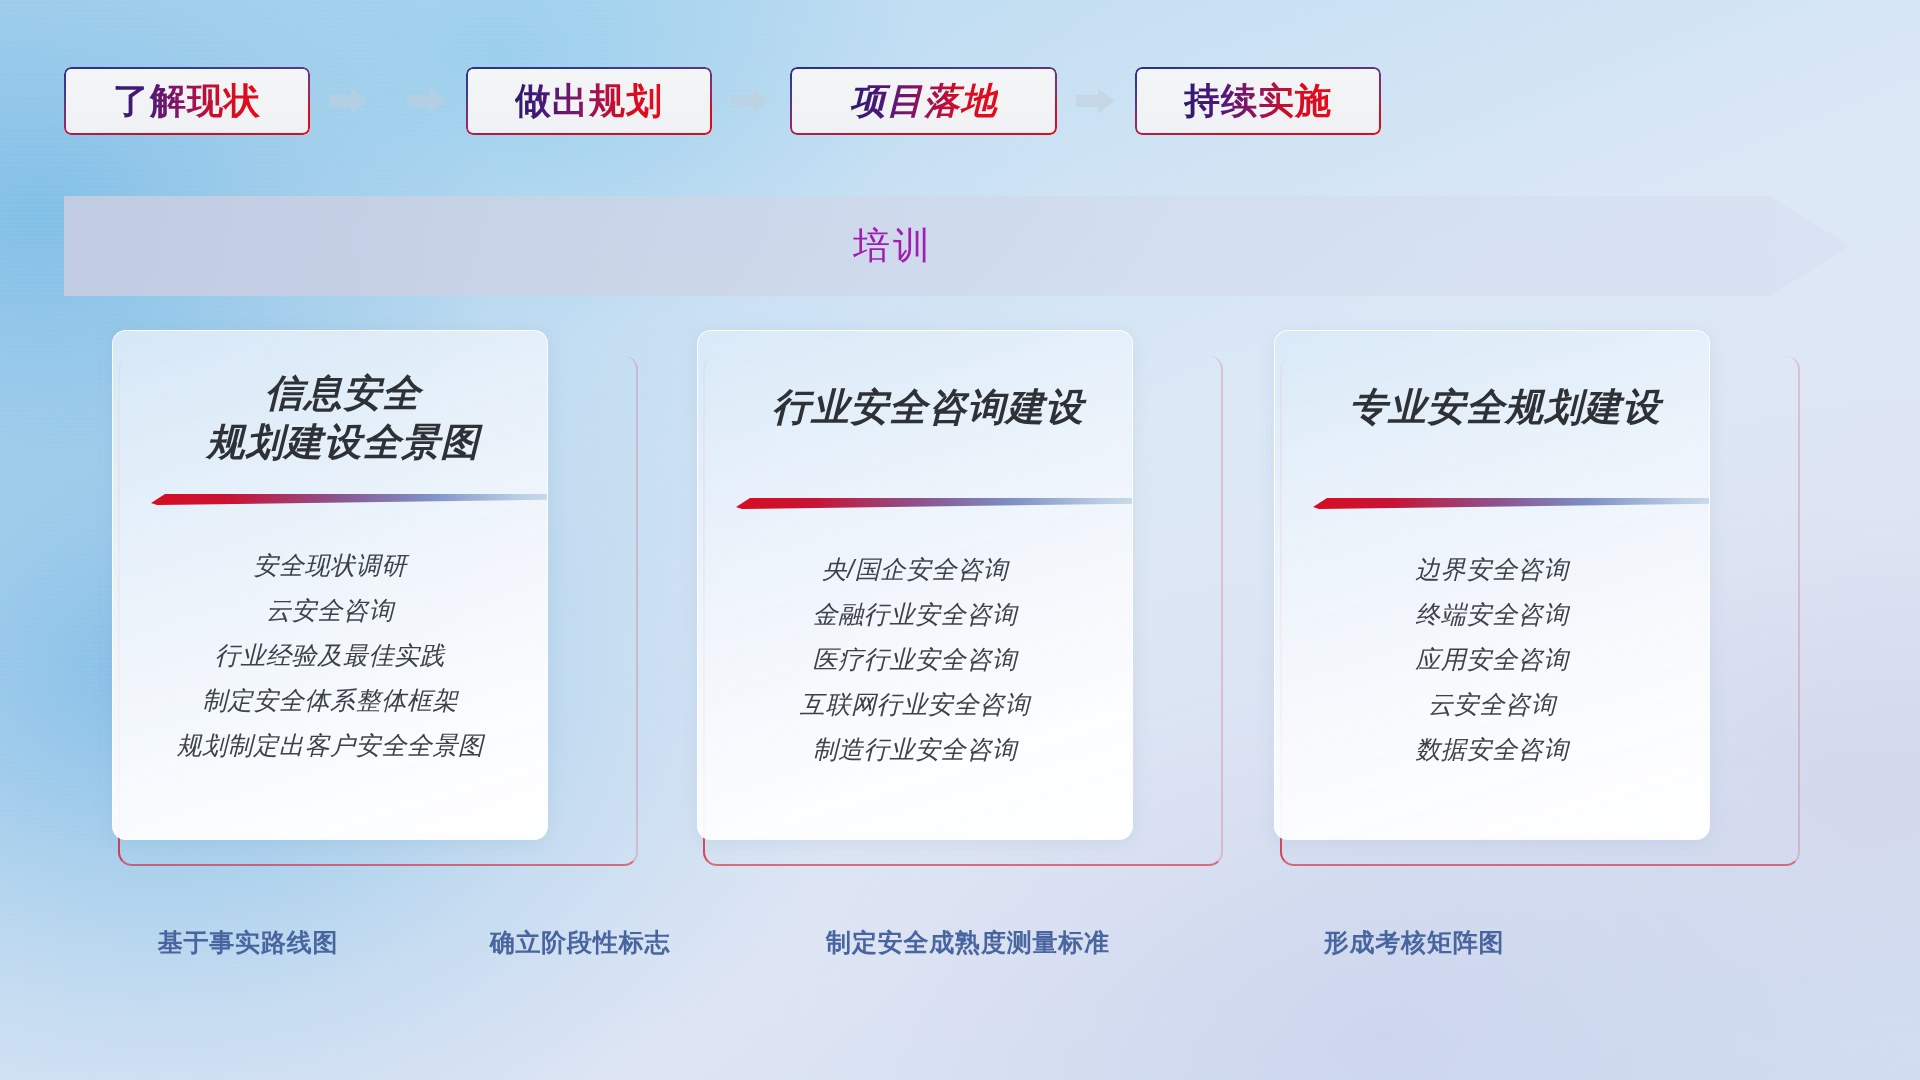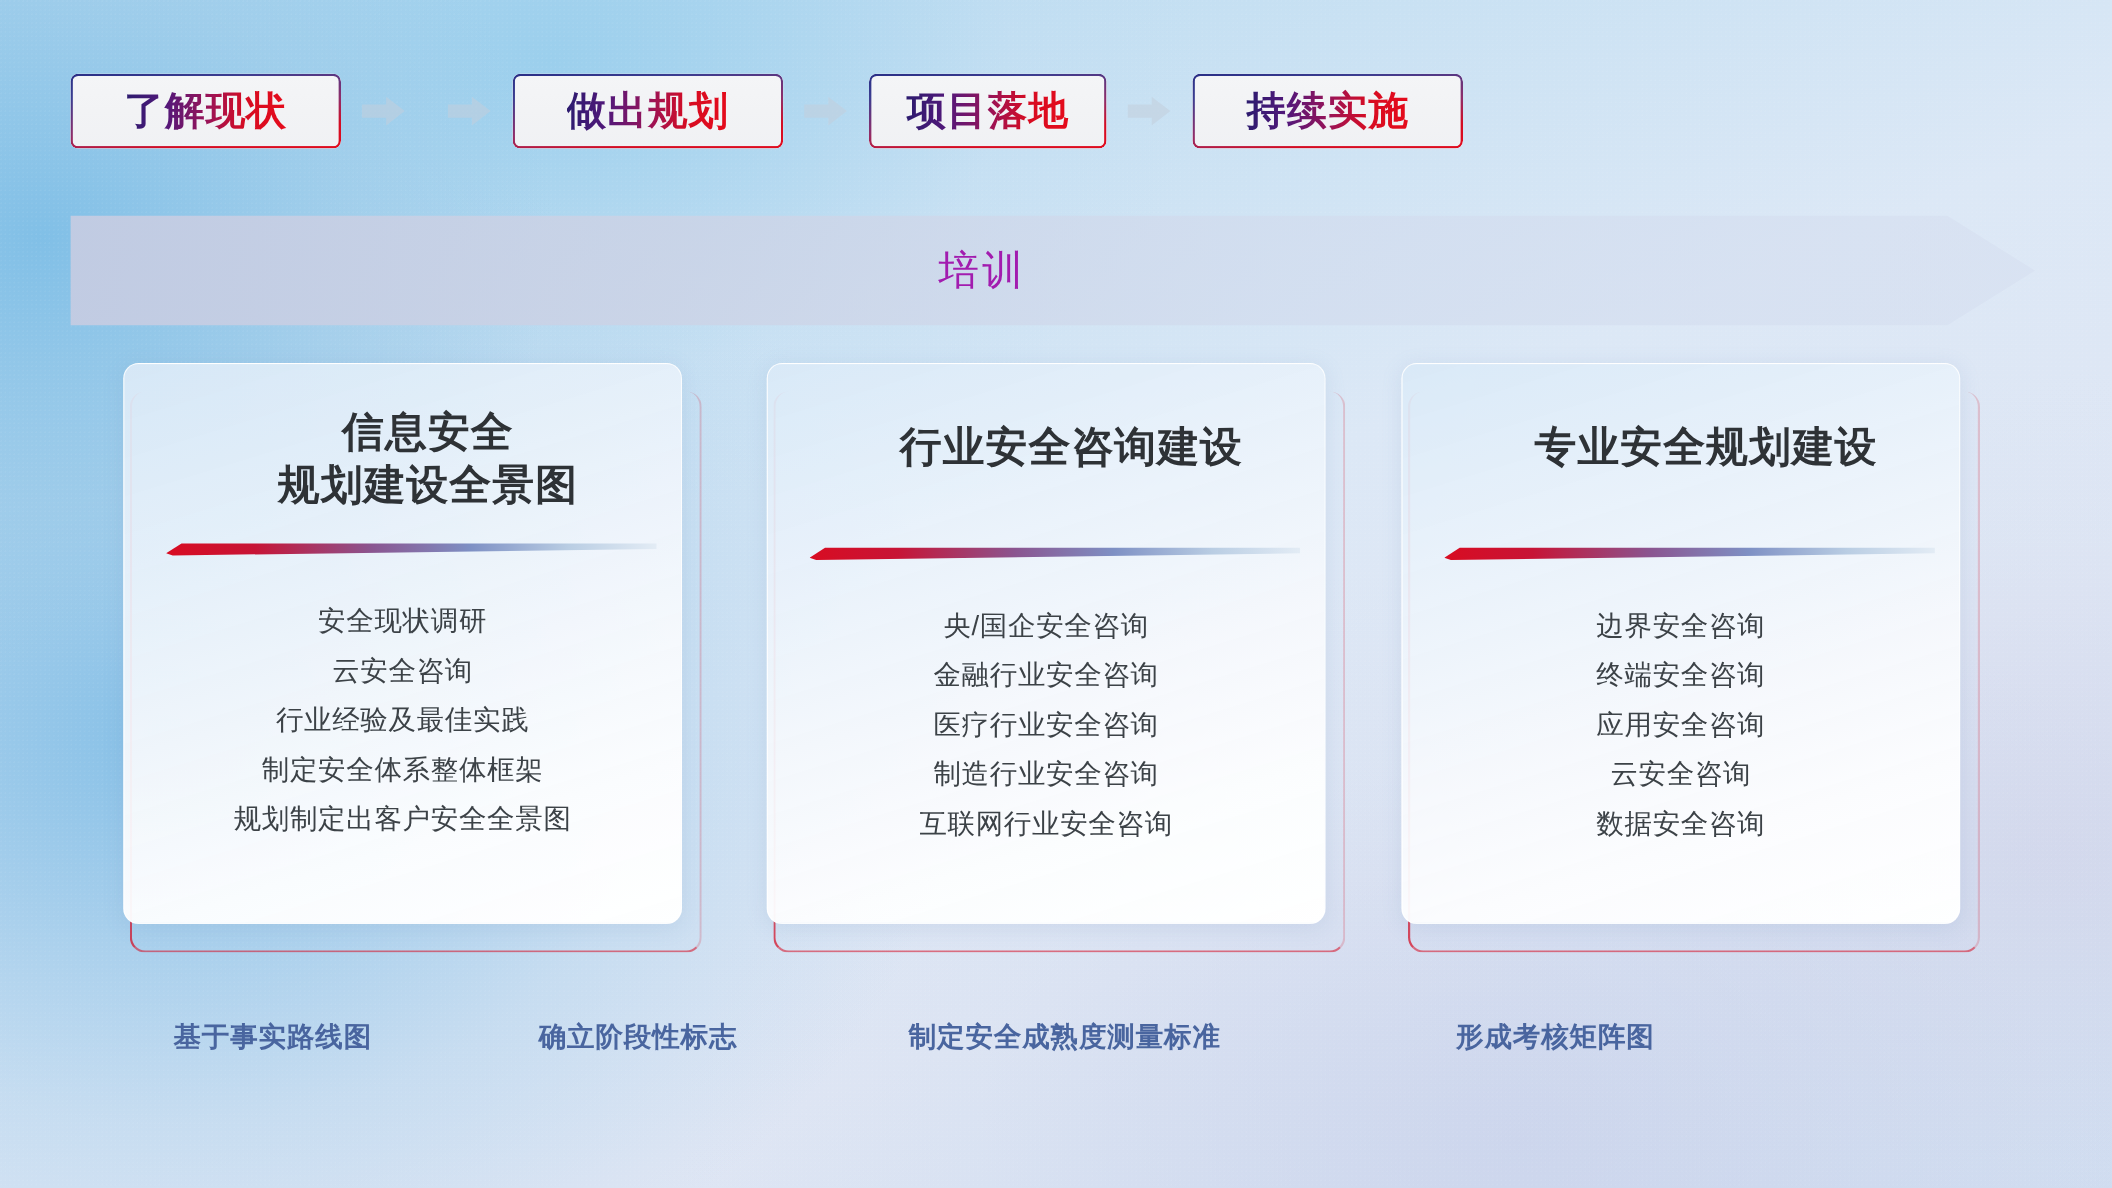--- a/index.html
+++ b/index.html
@@ -76,21 +76,21 @@
     letter-spacing: 1px;
     background: linear-gradient(92deg, #2b1b6e 0%, #53187a 26%, #9b1356 52%, #d60c22 74%, #e60b1b 100%);
     -webkit-background-clip: text;
     background-clip: text;
     color: transparent;
     white-space: nowrap;
   }
   .step-w1 { width: 246px; }
   .step-w2 { width: 246px; }
   .step-w3 { width: 246px; }
-  .step-w4 { width: 216px; }
+  .step-w4 { width: 267px; font-style: italic; }
   .step-w5 { width: 246px; }
 
   .step-arrow {
     flex: 0 0 auto;
     width: 40px;
     height: 30px;
     margin: 0 19px;
     position: relative;
     opacity: .55;
   }
@@ -149,32 +149,33 @@
     border-radius: 14px;
     border-left: 2px solid rgba(214,12,34,0.72);
     border-bottom: 2px solid rgba(214,12,34,0.55);
     border-right: 2px solid rgba(214,12,34,0.18);
     box-sizing: border-box;
   }
   .card {
     position: absolute;
     left: 0;
     top: 0;
-    width: 508px;
+    width: 436px;
     height: 510px;
     border-radius: 14px;
     box-sizing: border-box;
     border: 1px solid rgba(255,255,255,0.85);
     background:
       linear-gradient(163deg, rgba(217,233,247,0.95) 0%, rgba(232,241,250,0.93) 26%, rgba(245,248,252,0.95) 55%, rgba(252,253,254,0.97) 78%, rgba(255,255,255,0.98) 100%);
     box-shadow: 0 3px 18px rgba(120,150,190,0.16);
     overflow: hidden;
     display: flex;
     flex-direction: column;
-    align-items: flex-end;
+    align-items: flex-start;
+    font-style: italic;
   }
   .card-title {
     margin-top: 42px;
     width: 460px;
     text-align: center;
     font-size: 38px;
     font-weight: 700;
     color: #2e3236;
     line-height: 1.30;
     letter-spacing: 1px;
@@ -341,22 +342,22 @@
               <stop offset="100%" stop-color="#e3ecf5"></stop>
             </linearGradient>
           </defs>
           <path d="M0 12 L14 3 L446 3 L446 8 L6 14 Z" fill="url(#divGrad2)"></path>
         </svg>
       </div>
       <div class="card-items">
         <div class="card-item">央/国企安全咨询</div>
         <div class="card-item">金融行业安全咨询</div>
         <div class="card-item">医疗行业安全咨询</div>
+        <div class="card-item">互联网行业安全咨询</div>
         <div class="card-item">制造行业安全咨询</div>
-        <div class="card-item">互联网行业安全咨询</div>
       </div>
     </div>
   </div>
 
   <div class="card-wrap c3">
     <div class="card-accent"></div>
     <div class="card one-line">
       <div class="card-title">
         <div>专业安全规划建设</div>
       </div>

